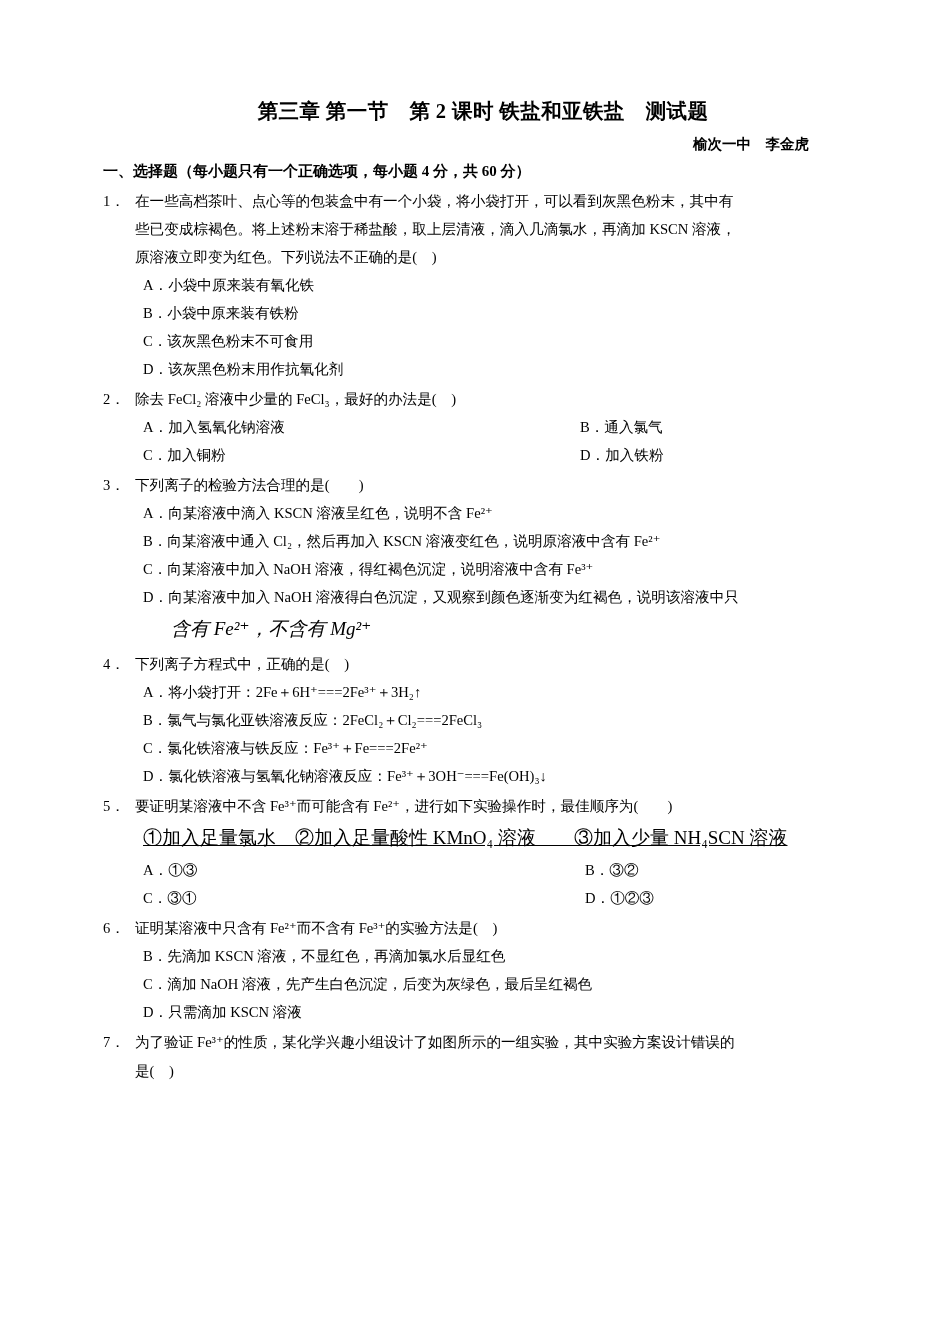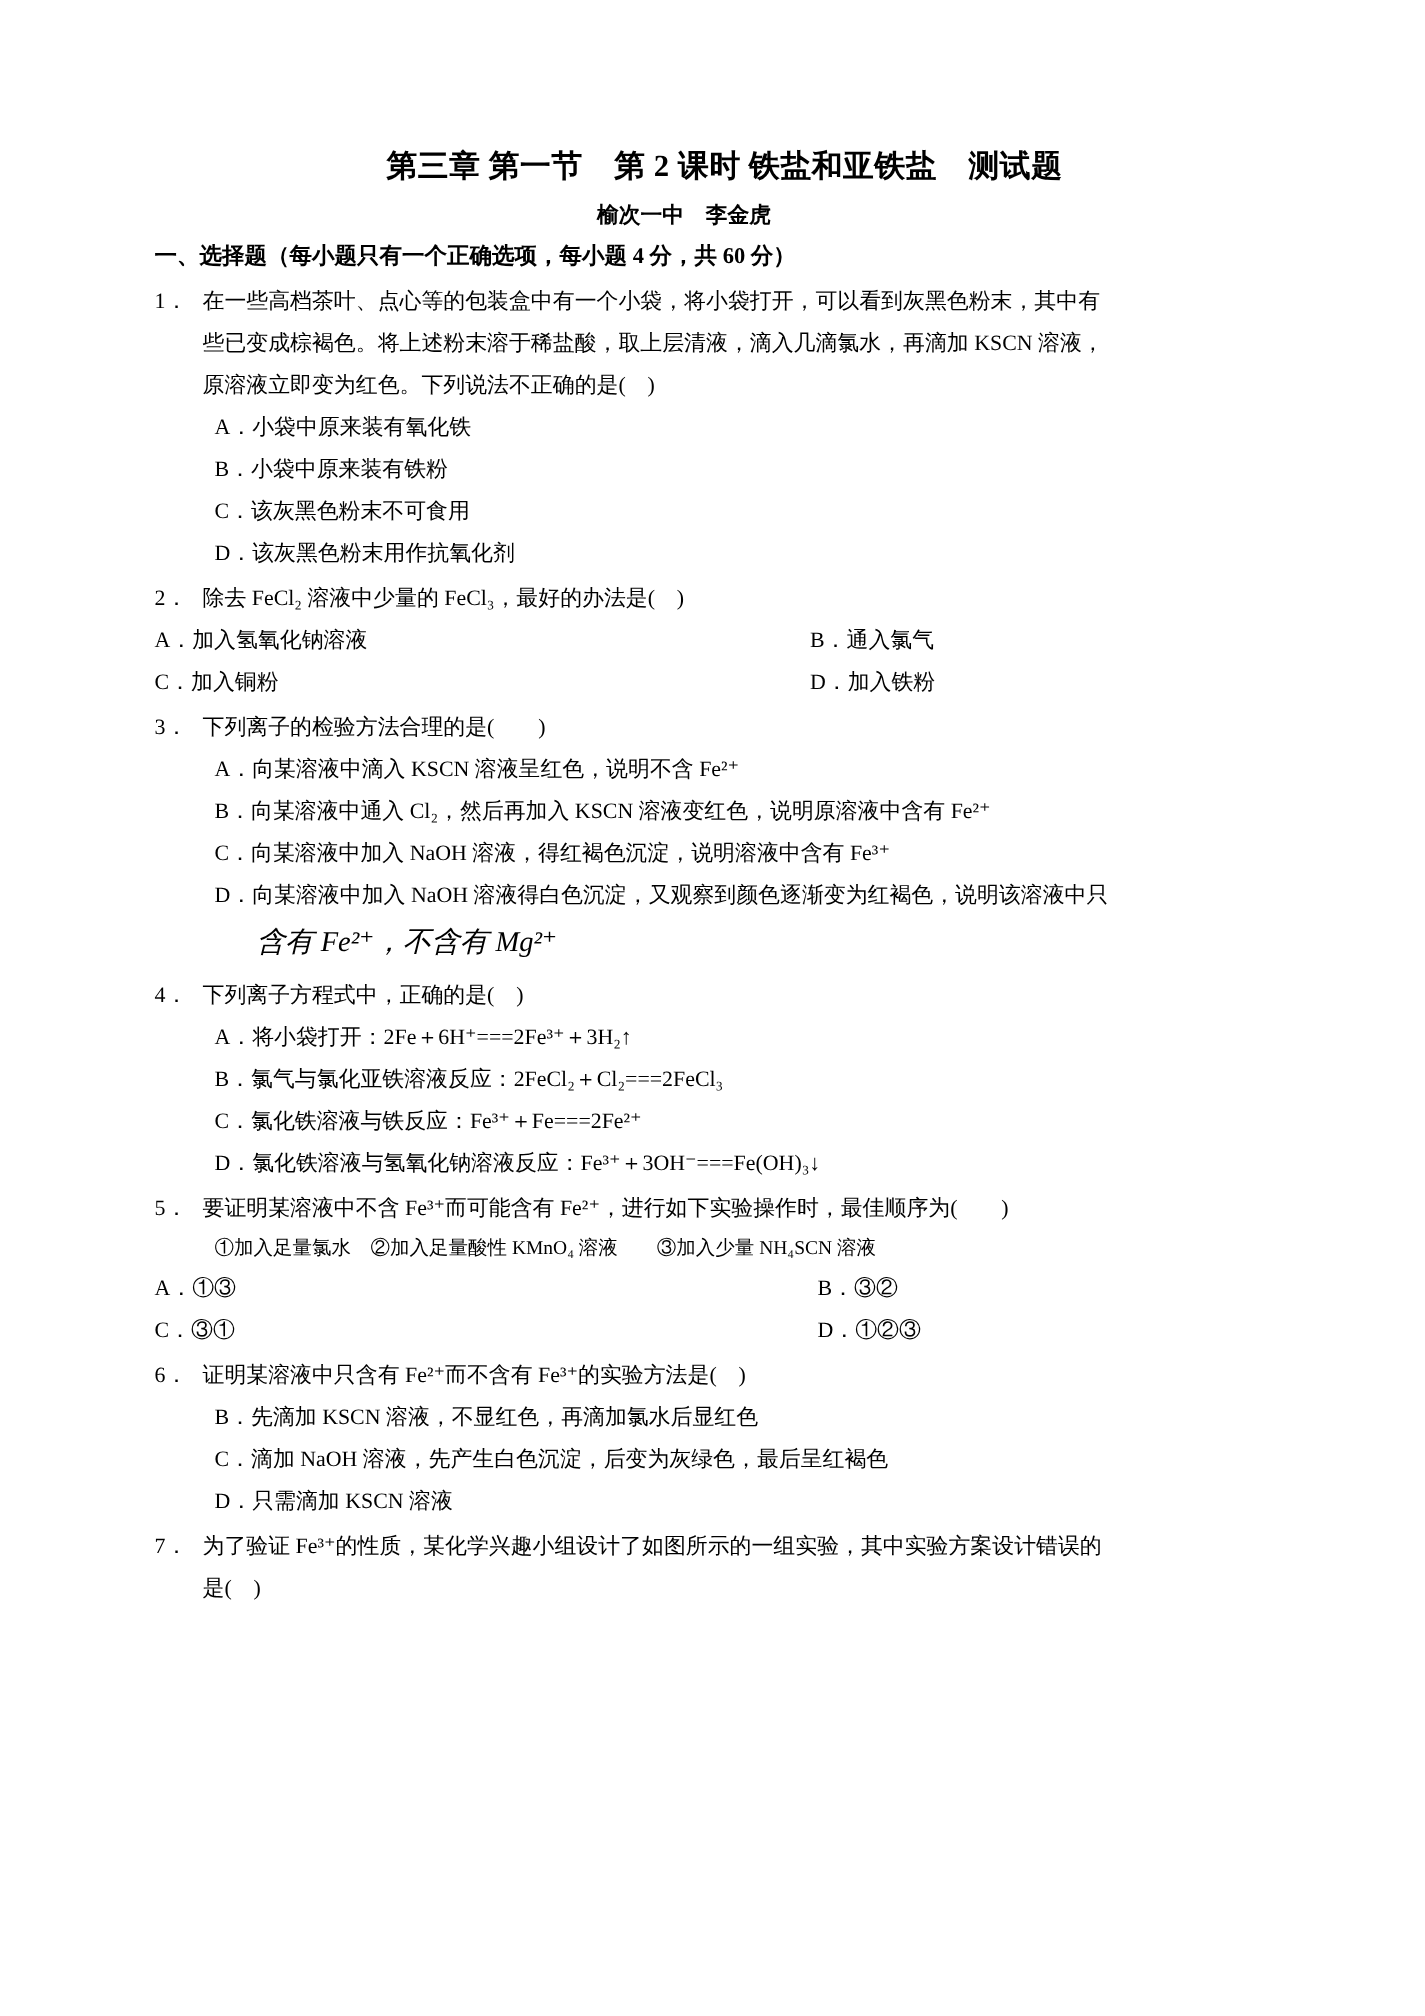--- a/index.html
+++ b/index.html
@@ -34,21 +34,21 @@
   .doc-title {
     font-size: 20.5px;
     font-weight: bold;
     letter-spacing: 0.4px;
     text-align: center;
     line-height: 1.5;
     margin: 0 0 4px 0;
     white-space: pre;
   }
   .byline {
-    text-align: center;
+    text-align: right;
     font-size: 14.5px;
     font-weight: bold;
     line-height: 1.6;
     margin: 6px 0 2px 0;
     padding-right: 54px;
     white-space: pre;
   }
 
   
   .section-heading {
@@ -105,42 +105,44 @@
     margin-left: 68px;
     white-space: pre-wrap;
     font-style: italic;
   }
 
   
   .opt-row {
     position: relative;
     font-size: 14.6px;
     line-height: 1.92;
+    margin-left: 40px;
     height: 28px;
   }
   .opt-row .col-left {
     position: absolute;
     left: 0;
     top: 0;
     white-space: pre;
   }
   .opt-row .col-right {
     position: absolute;
     top: 0;
     white-space: pre;
   }
   .opt-row.pos-a .col-right { left: 437px; }
   .opt-row.pos-b .col-right { left: 442px; }
 
   
   .q-sublist {
     margin-left: 40px;
-    font-size: 13px;
-    line-height: 1.92;
-    white-space: pre;
+    font-size: 19px;
+    line-height: 1.92;
+    white-space: pre;
+    text-decoration: underline;
   }
 </style>
 </head>
 <body>
 
 <div class="page">
   <div class="content">
 
     <h1 class="doc-title">第三章 第一节　第 2 课时 铁盐和亚铁盐　测试题</h1>
 

